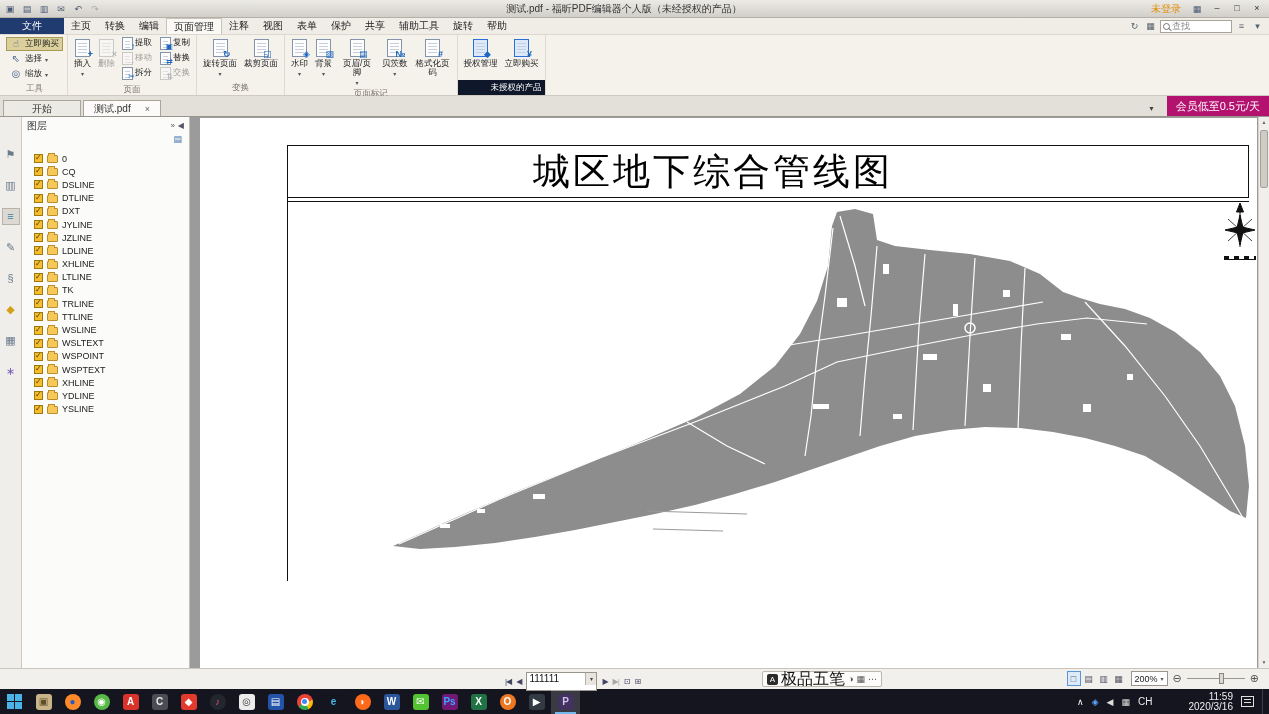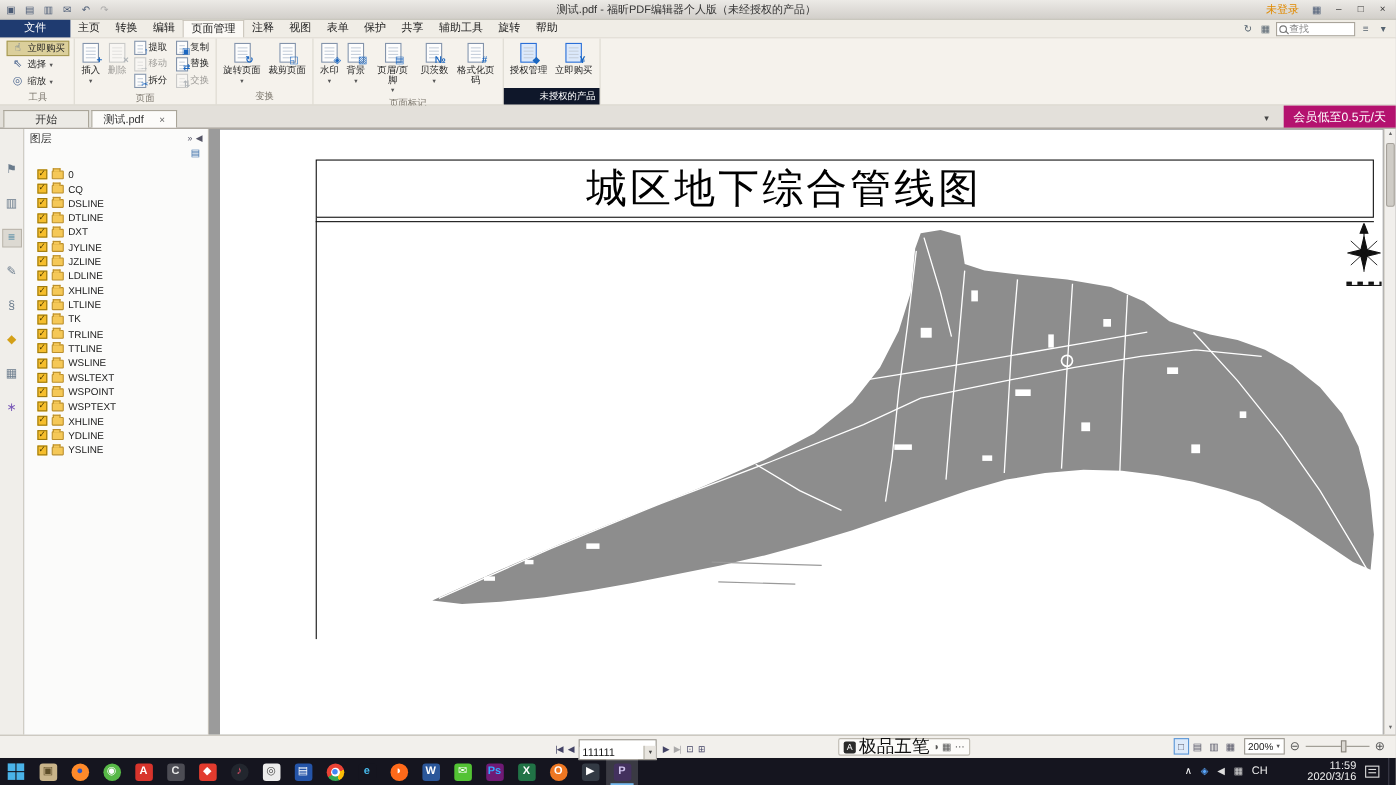--- a/index.html
+++ b/index.html
@@ -93,21 +93,21 @@
 .vscroll{position:absolute;right:0;top:0;bottom:0;width:11px;background:#f1efec;border-left:1px solid #d6d3cd;}
 .sarrow{position:absolute;left:0;width:10px;text-align:center;font-size:5px;color:#666;line-height:11px;}
 .sarrow.up{top:0;}
 .sarrow.down{bottom:0;}
 .sthumb{position:absolute;left:1px;top:13px;width:8px;height:58px;background:#cfccc6;border:1px solid #a5a19a;border-radius:2px;}
 
 
 .statusbar{height:21px;background:#f2f0ec;border-top:1px solid #c9c5bd;position:relative;font-size:9px;color:#444;}
 .page-nav{position:absolute;left:505px;top:3px;display:flex;align-items:center;gap:5px;}
 .nav-btn{font-size:8px;color:#446;letter-spacing:-1px;}
-.page-input-wrap{display:flex;align-items:flex-end;border:1px solid #9a968e;background:#fff;height:19px;}
+.page-input-wrap{display:flex;align-items:flex-start;border:1px solid #9a968e;background:#fff;height:19px;}
 .page-input{width:58px;border:none;outline:none;font-size:10px;padding:0 2px;font-family:inherit;color:#111;}
 .pi-caret{width:11px;text-align:center;font-size:6px;background:#e8e5df;border-left:1px solid #b5b1a8;line-height:12px;color:#444;}
 .ime-bar{position:absolute;left:762px;top:2px;height:16px;display:flex;align-items:center;gap:3px;background:#fcfbf9;border:1px solid #bdb9b0;border-radius:2px;padding:0 4px;}
 .ime-a{width:11px;height:11px;background:#2b2b2b;color:#fff;font-size:8px;line-height:11px;text-align:center;border-radius:2px;}
 .ime-label{font-size:16px;color:#111;}
 .ime-ic{font-size:9px;color:#555;}
 .right-cluster{position:absolute;right:10px;top:2px;display:flex;align-items:center;gap:5px;}
 .vmode{width:14px;height:15px;font-size:9px;line-height:15px;text-align:center;color:#556;border:1px solid transparent;}
 .vmode.active{border-color:#5a96d6;background:#ddeafa;}
 .zoom-select{display:flex;align-items:center;gap:3px;border:1px solid #9a968e;background:#fff;height:15px;padding:0 3px;font-size:9px;color:#222;}

